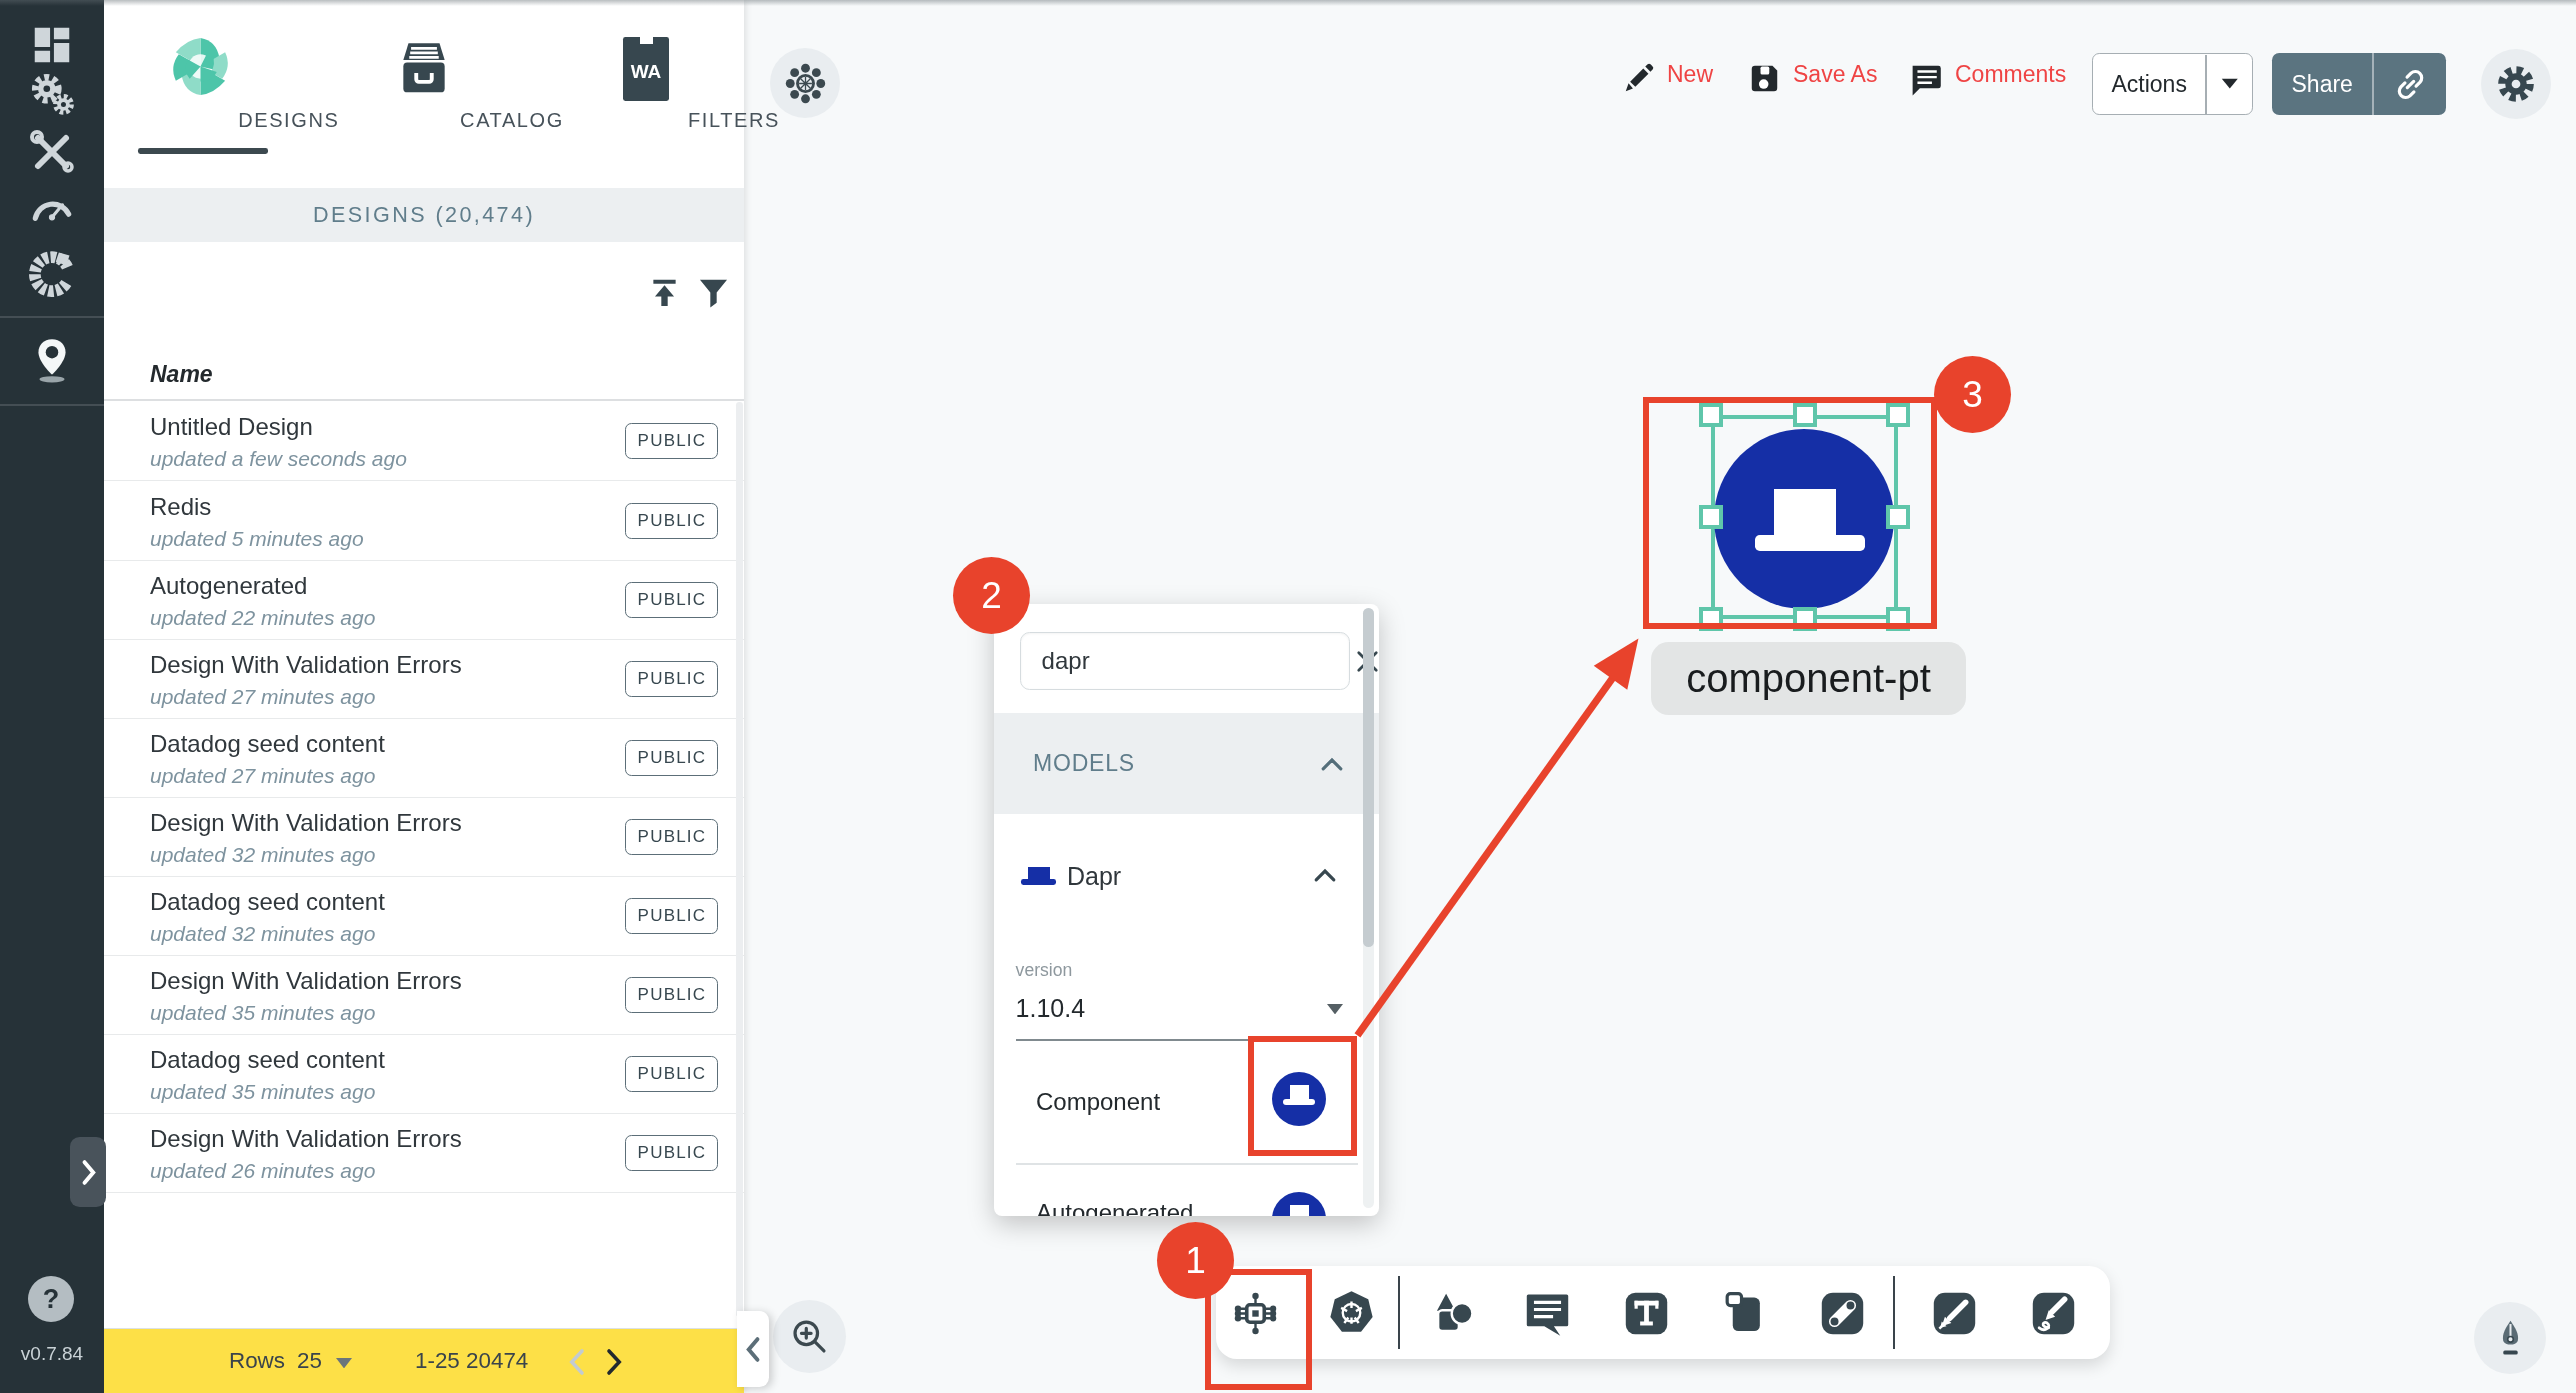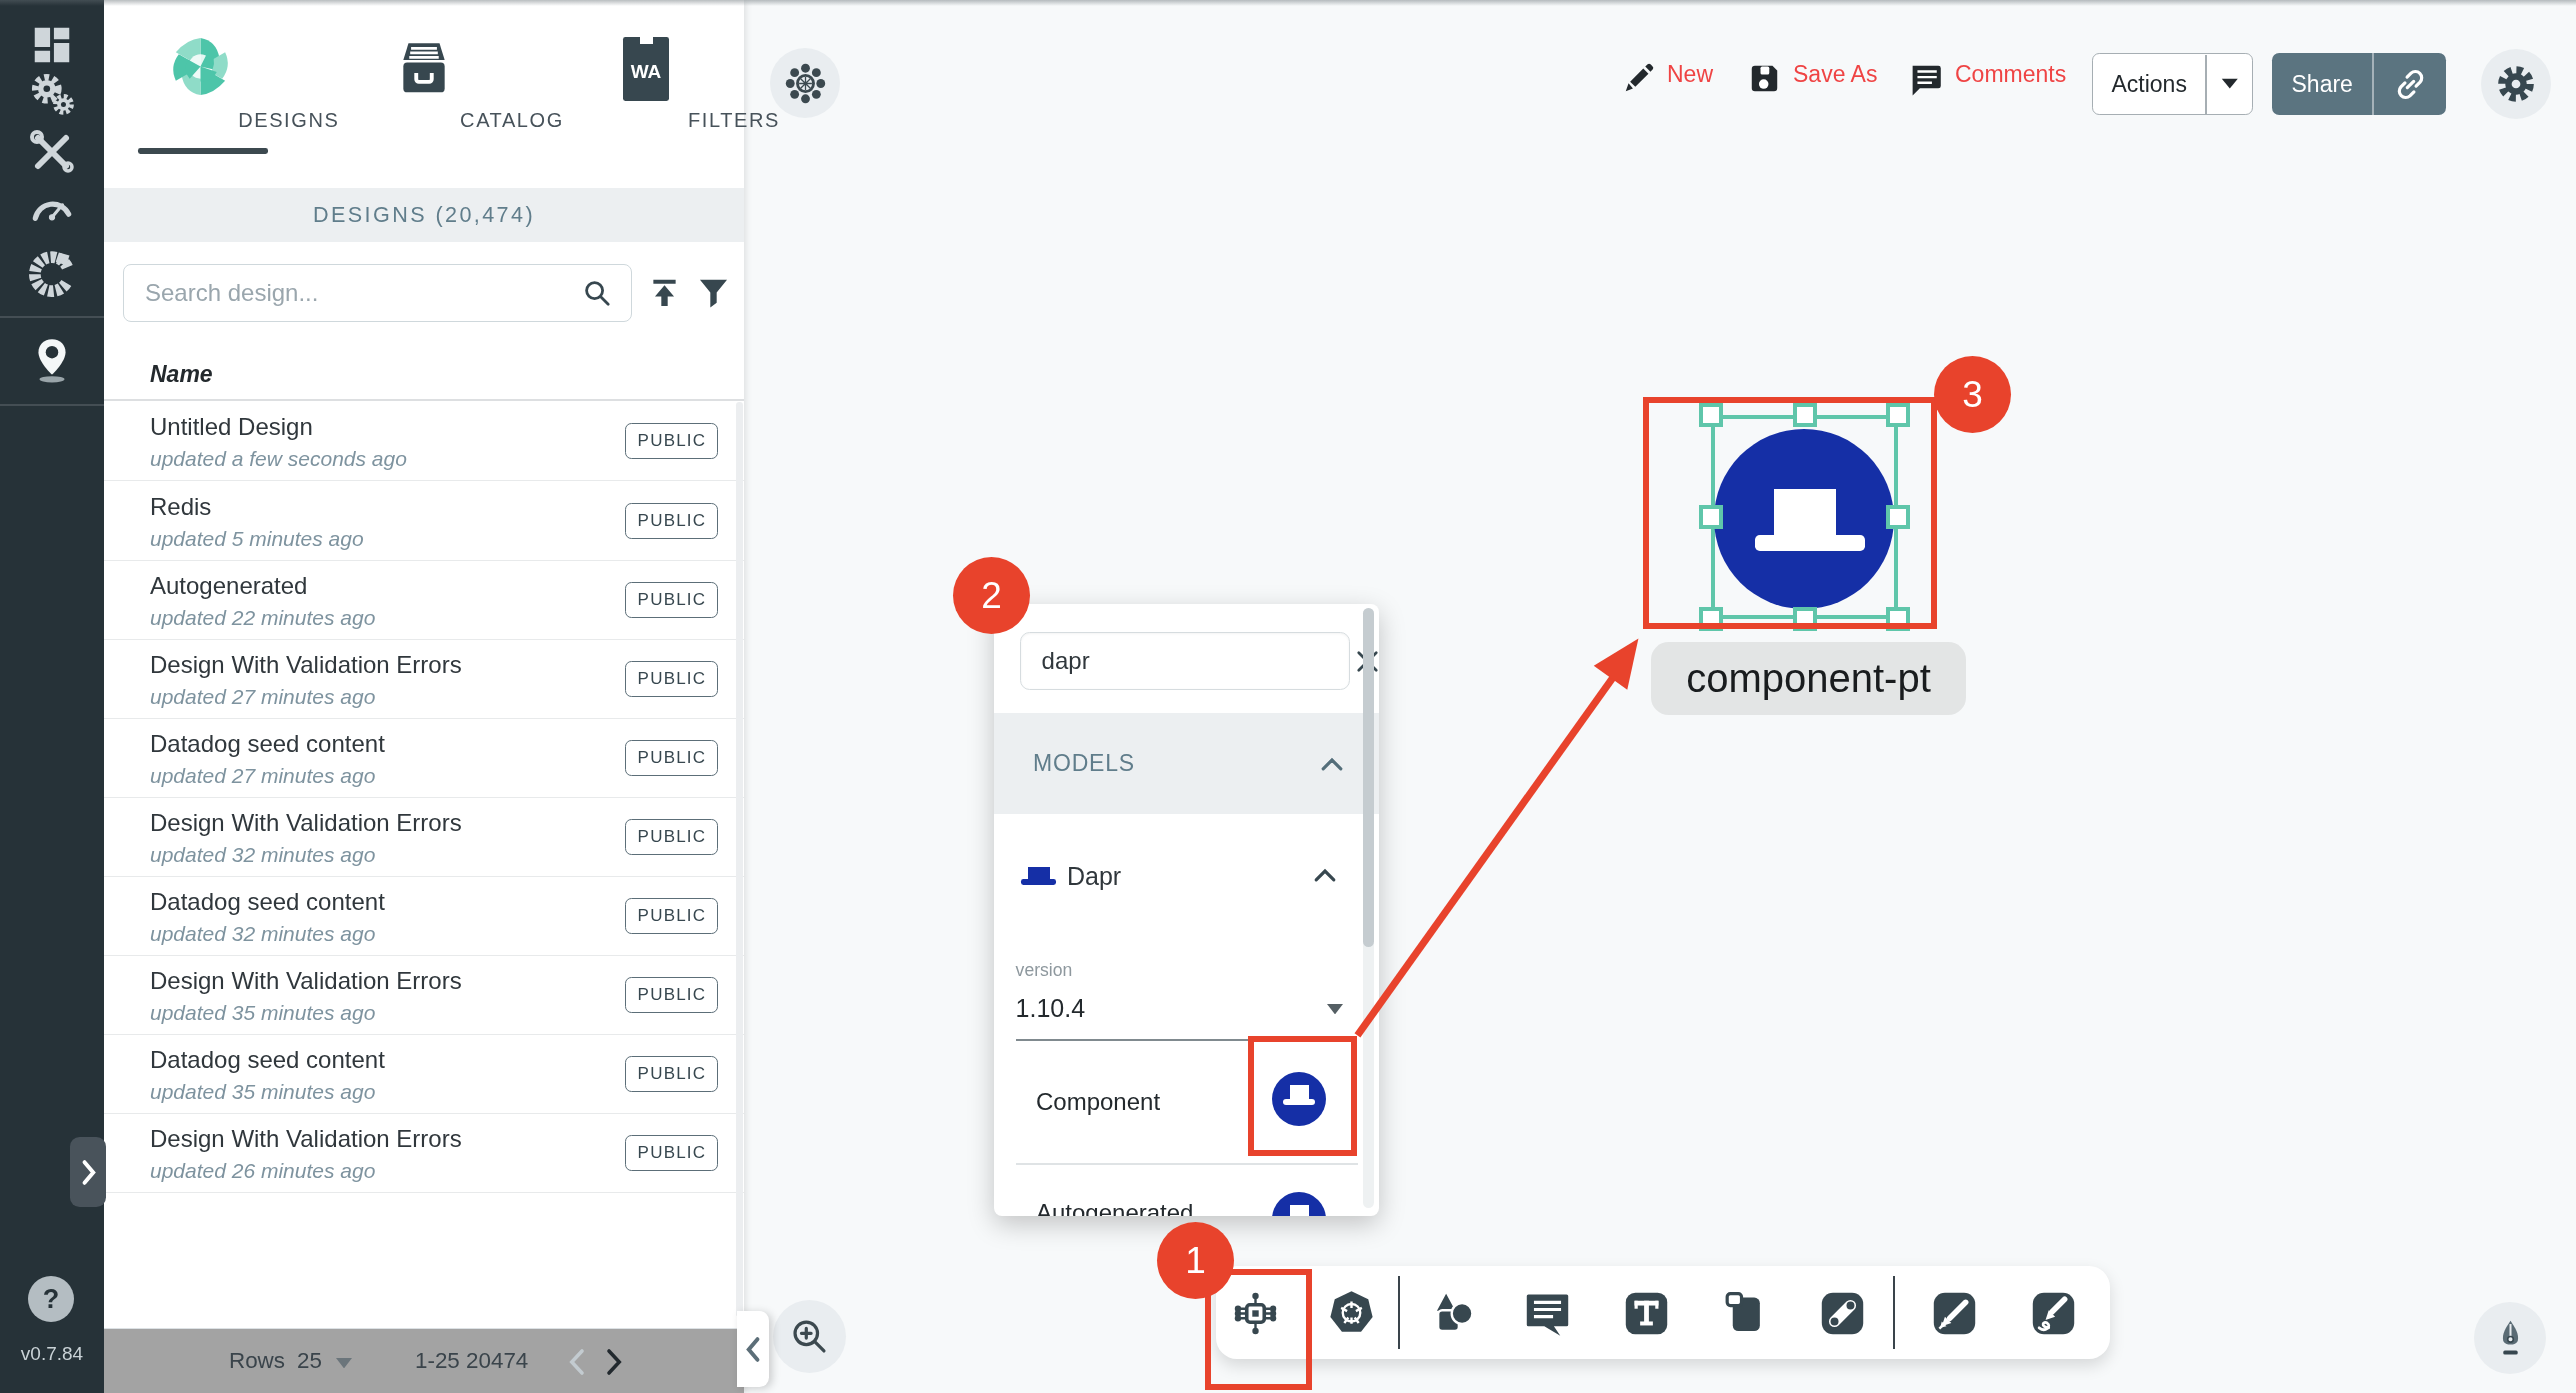--- a/index.html
+++ b/index.html
@@ -29,21 +29,21 @@
     font-family:inherit;}
   #search-box input::placeholder{color:#9AA6AD;}
   .name-col{position:absolute;left:46px;top:361px;font-size:23px;font-weight:bold;color:#23292D;font-style:italic;}
   #name-divider{position:absolute;left:0;top:399px;width:640px;height:1.6px;background:#DDDFE1;}
   .drow{position:absolute;left:0;width:640px;height:79px;border-bottom:1.6px solid #E8EAEB;box-sizing:border-box;}
   .drow .nm{position:absolute;left:46px;top:11.2px;font-size:24px;color:#30373C;}
   .drow .up{position:absolute;left:46px;top:45px;font-size:21px;font-style:italic;color:#7E939F;}
   .drow .badge{position:absolute;right:25.6px;top:21px;height:34px;padding:0 11.2px;border:1.6px solid #5C6E78;border-radius:6.4px;
     color:#37474F;font-size:17px;letter-spacing:1.2px;display:flex;align-items:center;}
   #drawer-scroll{position:absolute;left:632px;top:402px;width:7.2px;height:915px;background:#ECEEF0;border-radius:3.2px;}
-  #pagination{position:absolute;left:0;top:1328px;width:640px;height:65px;border-top:1.6px solid #DCE1E4;background:#a3a3a3;}
+  #pagination{position:absolute;left:0;top:1328px;width:640px;height:65px;border-top:1.6px solid #DCE1E4;background:#fde047;}
   #pagination .t{position:absolute;top:19px;font-size:22.4px;color:#3A444B;}
   #drawer-handle{position:absolute;left:633px;top:1311px;width:32px;height:76px;background:#fff;border-radius:0 9.6px 9.6px 0;
     box-shadow:3.2px 1.6px 8px rgba(0,0,0,.18);display:flex;align-items:center;justify-content:center;z-index:22;}
   
   #canvas{left:744px;top:0;width:1832px;height:1393px;background:#F7F9FA;}
   .circle-btn{position:absolute;border-radius:50%;background:#E9EDF0;display:flex;align-items:center;justify-content:center;}
   .topbar-item{position:absolute;top:61px;display:flex;align-items:flex-start;gap:11px;color:#ef4444;font-size:23px;}
   #actions-btn{position:absolute;left:2092px;top:53px;width:161px;height:62px;border:1.6px solid #A6AEB3;border-radius:7.2px;
     background:#fff;box-sizing:border-box;display:flex;align-items:center;}
   #actions-btn .txt{flex:1;text-align:center;font-size:23px;color:#23292D;}
@@ -426,29 +426,20 @@
         </span>
       </span>
       <span class="lbl">FILTERS</span>
     </div>
     <div id="tab-underline"></div>
 
     <div id="list-header">
       <span>DESIGNS (20,474)</span>
     </div>
 
-    <div id="search-box">
-      <input type="text" placeholder="Search design..." style="">
-      <span style="margin-right:17.6px;">
-        <svg width="32" height="32" viewBox="0 0 40 40" fill="none" stroke="#37474F" stroke-width="3.5" stroke-linecap="round">
-          <circle cx="17" cy="17" r="10"></circle>
-            <path d="M25 25 L34 34"></path>
-        </svg>
-      </span>
-    </div>
     <span class="abs" style="left:543px;top:275px;">
       <svg width="35" height="35" viewBox="0 0 44 44">
           <path fill="#37474F" d="M8 6 h28 v5 H8 z M22 13 l12 14 h-8 v12 h-8 V27 h-8 z"></path>
         </svg>
     </span>
     <span class="abs" style="left:592px;top:275px;">
       <svg width="35" height="35" viewBox="0 0 44 44">
           <path fill="#37474F" d="M5 6 h34 L26 22 v13 l-8 6 V22 Z"></path>
         </svg>
     </span>

